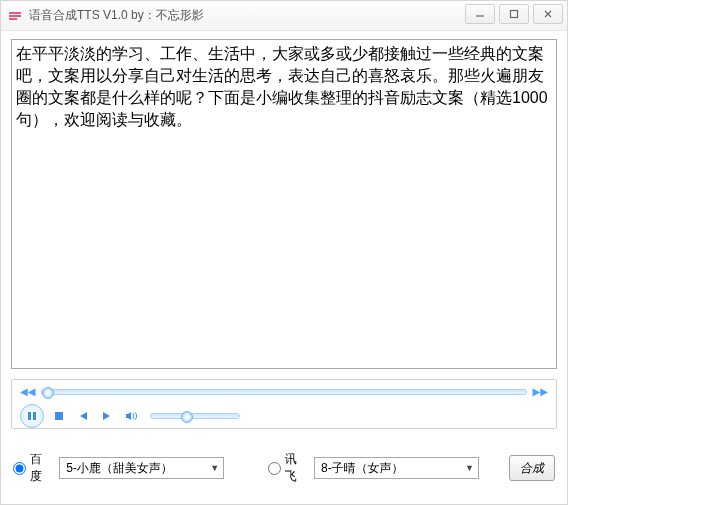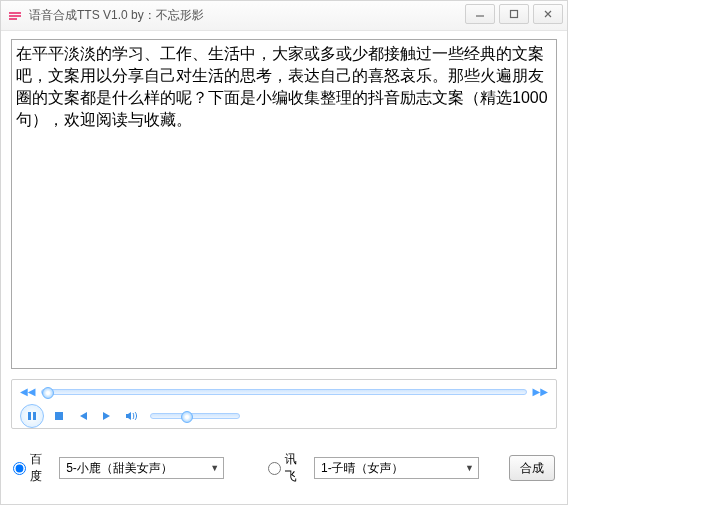--- a/index.html
+++ b/index.html
@@ -175,20 +175,21 @@
     font-size: 9px; color: #444; margin-left: 8px;
   }
   .spacer { flex: 1; }
   .btn {
     width: 60px; height: 26px;
     border: 1px solid #a0a0a0;
     border-radius: 3px;
     background: linear-gradient(#fdfdfd,#e8e8e8);
     font-size: 12px;
     display: inline-flex; align-items:center; justify-content:center;
+    font-style: italic;
   }
 </style>
 </head>
 <body>
 
 <div class="window">
 
   <div class="titlebar">
     <span class="app-icon">
       <svg width="14" height="14" viewBox="0 0 14 14">
@@ -271,21 +272,21 @@
         <span class="caret">▼</span>
       </div>
 
       <span style="width:18px"></span>
 
       <label class="radio">
         <input type="radio" name="prov" style="">
         <span>讯飞</span>
       </label>
       <div class="combo">
-        <span>1-子晴（女声）</span>
+        <span>8-子晴（女声）</span>
         <span class="caret">▼</span>
       </div>
 
       <span class="spacer"></span>
 
       <div class="btn">
         <span>合成</span>
       </div>
     </div>
 

